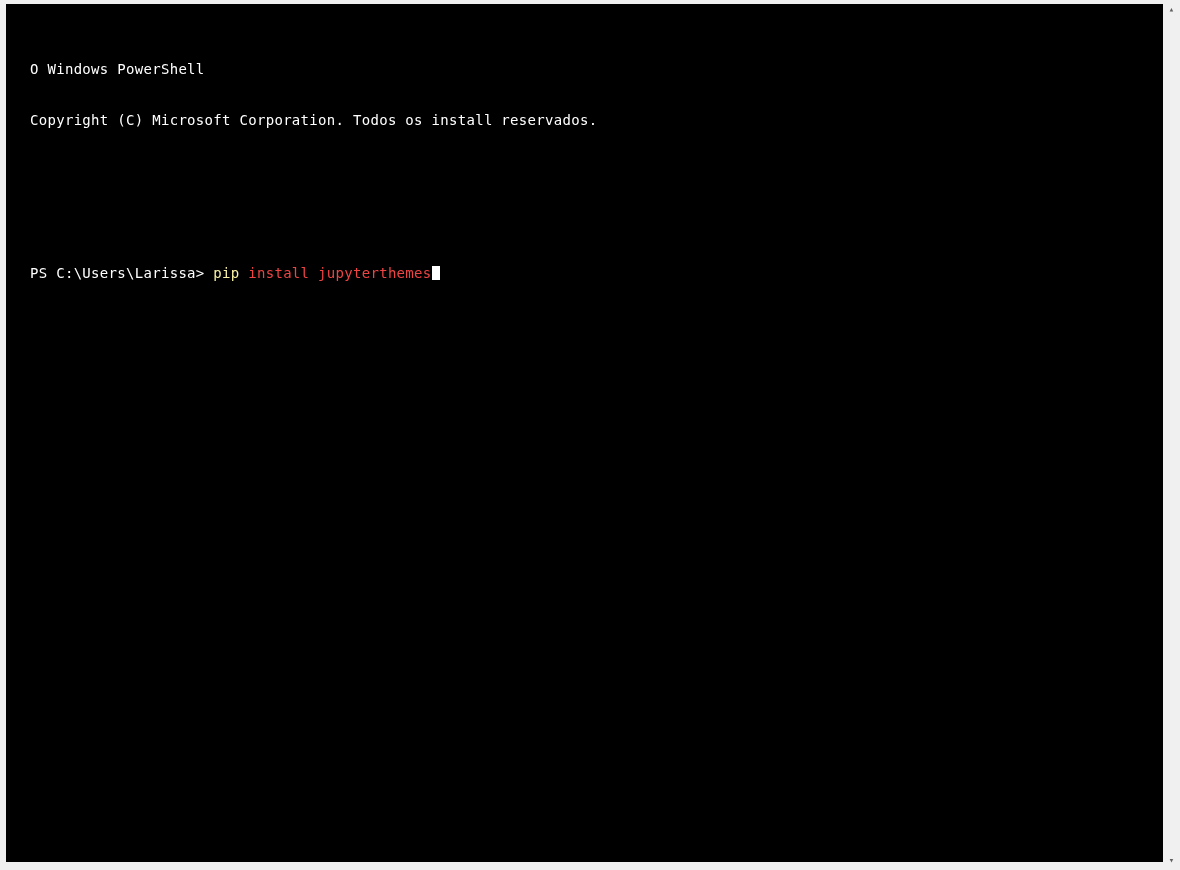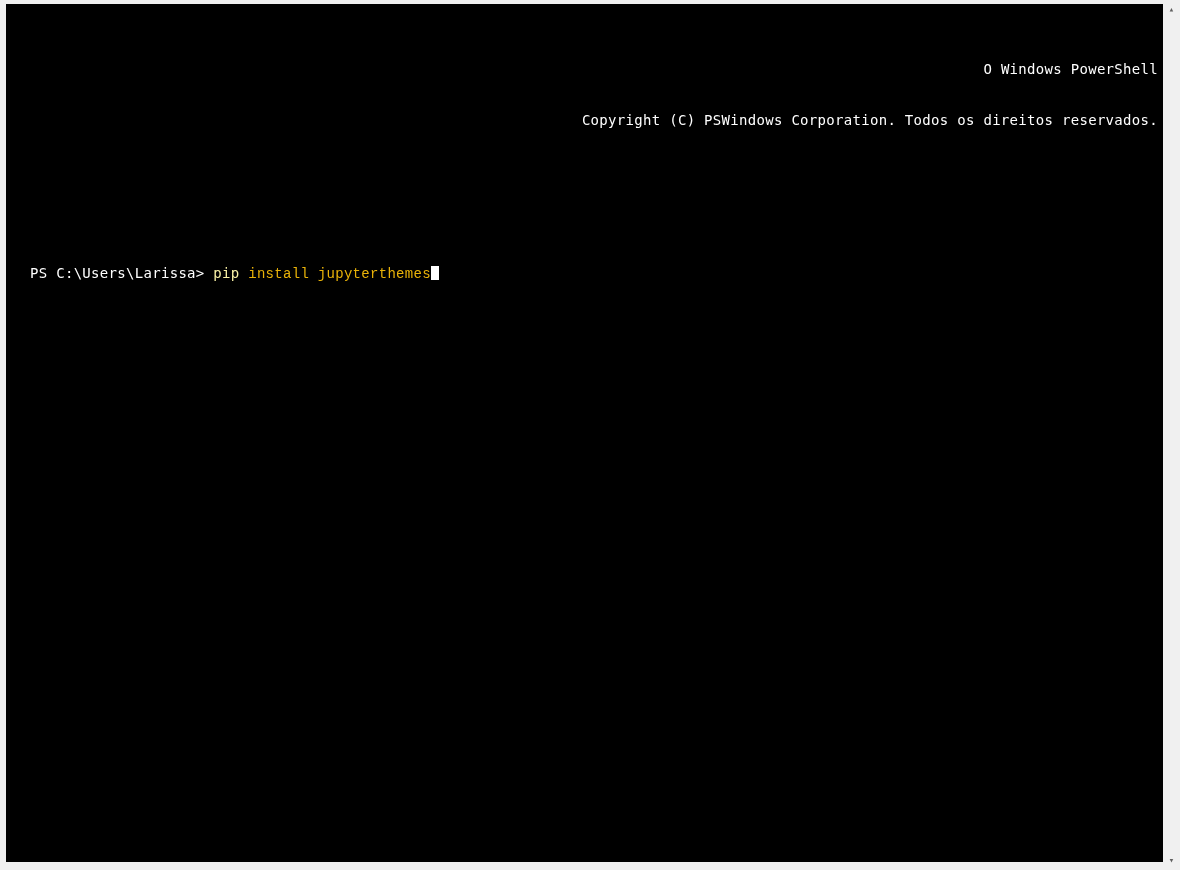--- a/index.html
+++ b/index.html
@@ -31,23 +31,23 @@
     .terminal-content {
       font-size: 14px;
       line-height: 17px;
       white-space: pre;
       font-family: 'Consolas', 'Lucida Console', monospace;
       letter-spacing: 0.3px;
     }
     .line {
       white-space: pre;
     }
-    .txt-white { color: #ffffff; text-align: right; }
+    .txt-white { color: #ffffff; }
     .txt-yellow { color: #f9f1a5; }
-    .txt-gray { color: #eab308; font-family: Liberation Mono, monospace; }
+    .txt-gray { color: #ef4444; }
     .cursor {
       display: inline-block;
       width: 8px;
       height: 14px;
       background: #ffffff;
       color: #000000;
       vertical-align: text-bottom;
       position: relative;
       top: -1px;
     }
@@ -73,21 +73,21 @@
     .scrollbar-arrow.up { top: 0; }
     .scrollbar-arrow.down { bottom: 0; }
   </style>
 </head>
 <body>
 
 <div class="outer-wrap">
   <div class="terminal-window">
     <div class="terminal-content">
       <div class="line txt-white">O Windows PowerShell</div>
-      <div class="line txt-white">Copyright (C) PSWindows Corporation. Todos os direitos reservados.</div>
+      <div class="line txt-white">Copyright (C) Microsoft Corporation. Todos os install reservados.</div>
       <div class="line">&nbsp;</div>
       <div class="line">&nbsp;</div>
       <div class="line"><span class="txt-white">PS C:\Users\Larissa&gt; </span><span class="txt-yellow">pip</span><span class="txt-gray"> install jupyterthemes</span><span class="cursor"></span></div>
     </div>
   </div>
 
   <div class="scrollbar-track">
     <div class="scrollbar-arrow up">
       <span>▴</span>
     </div>

